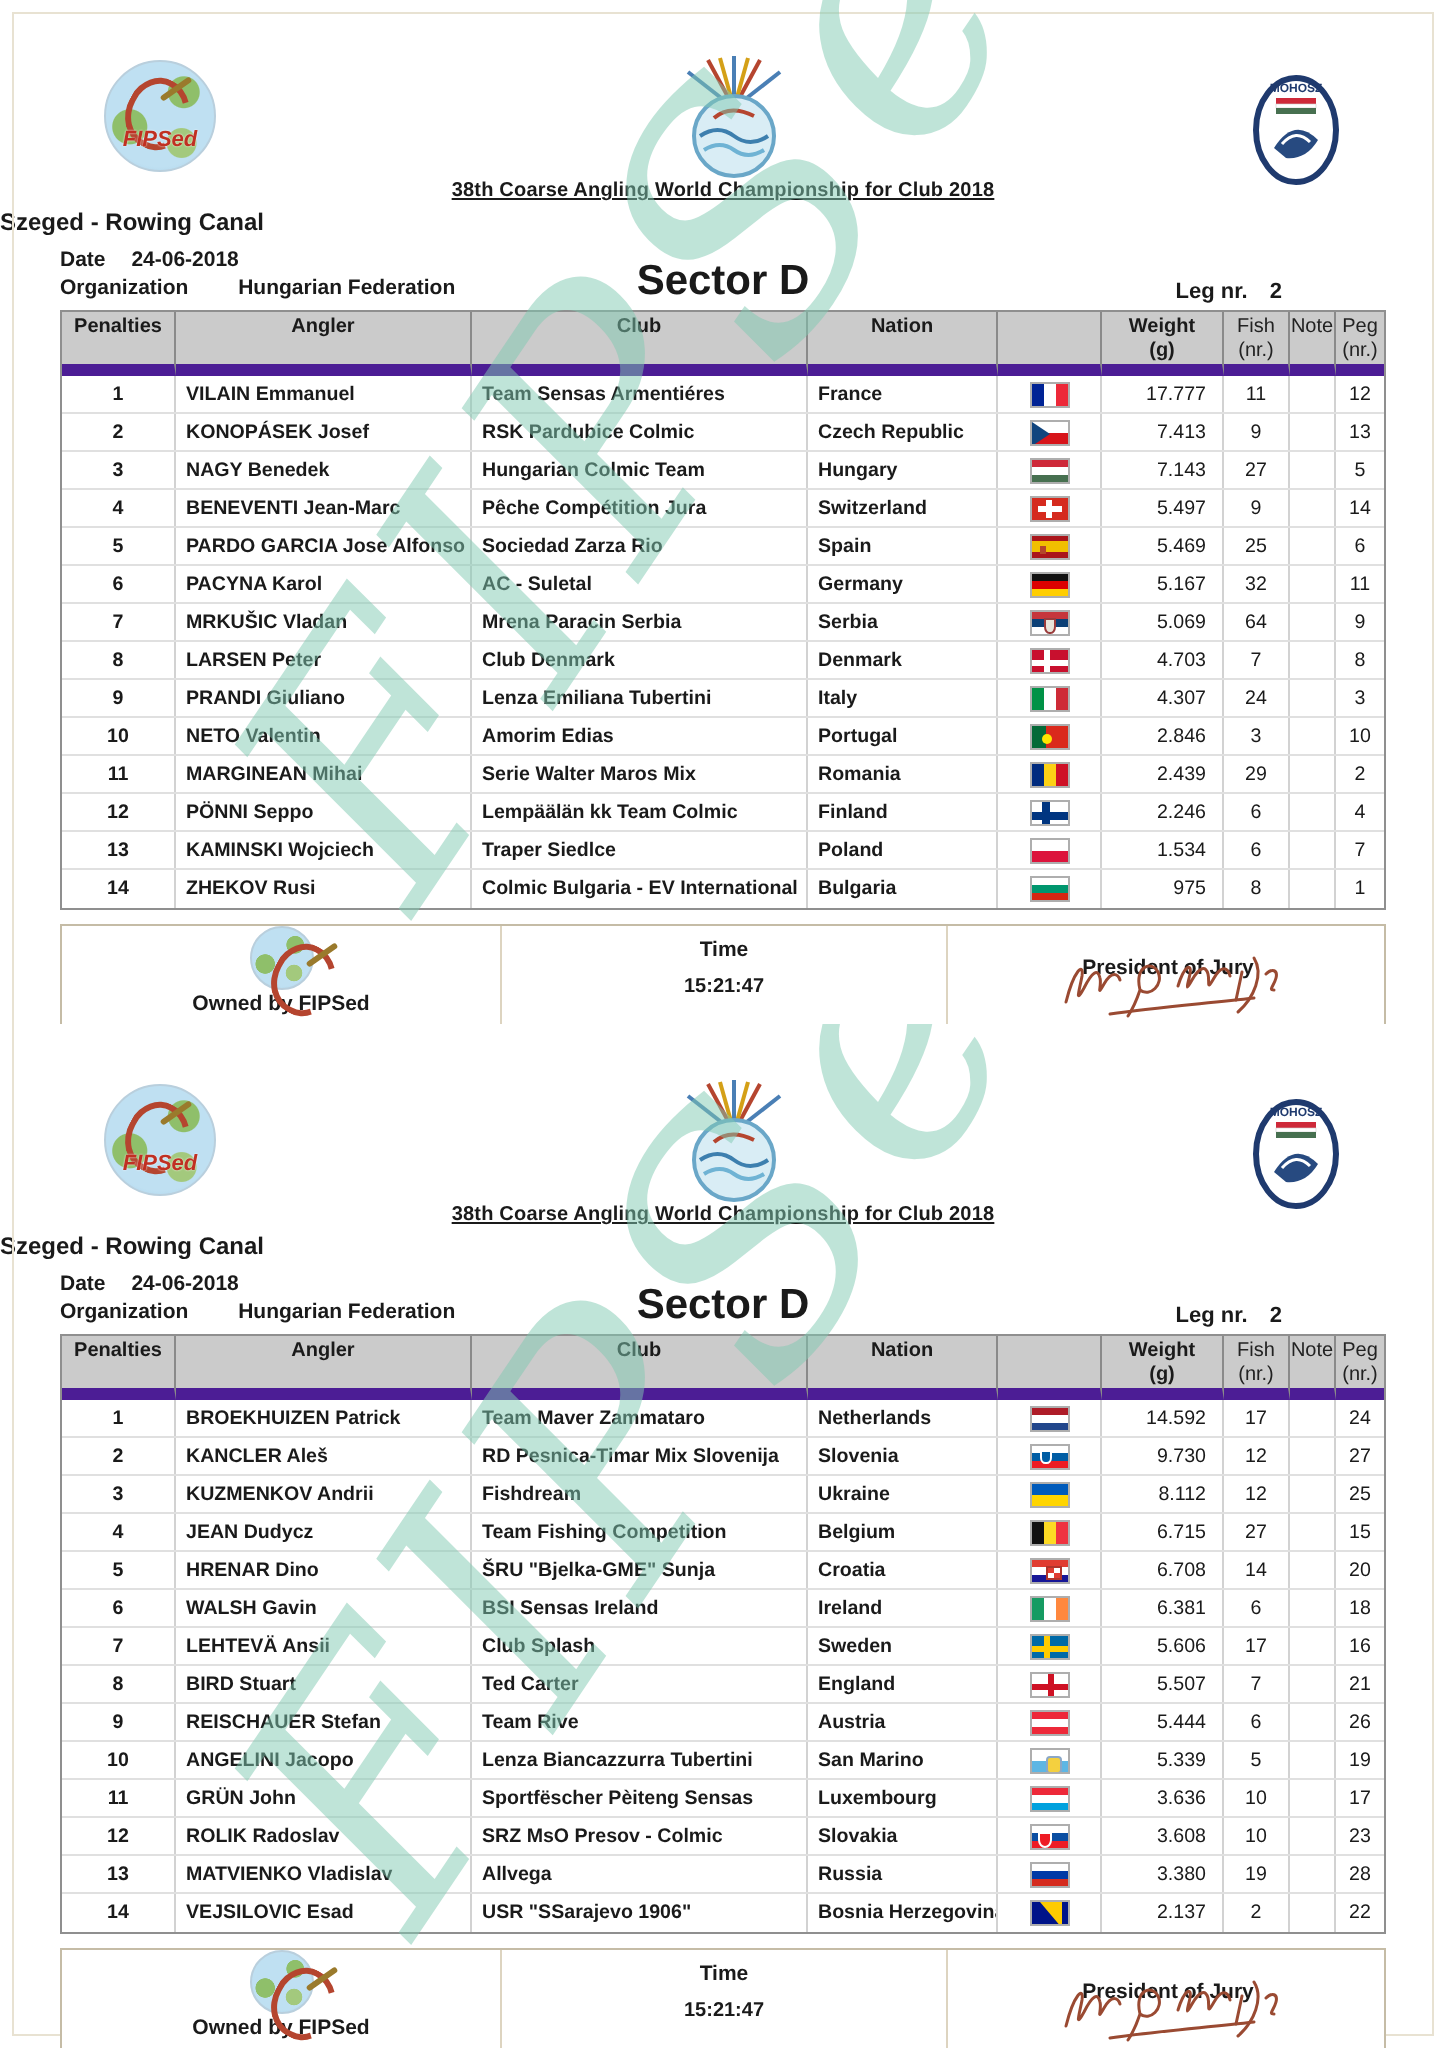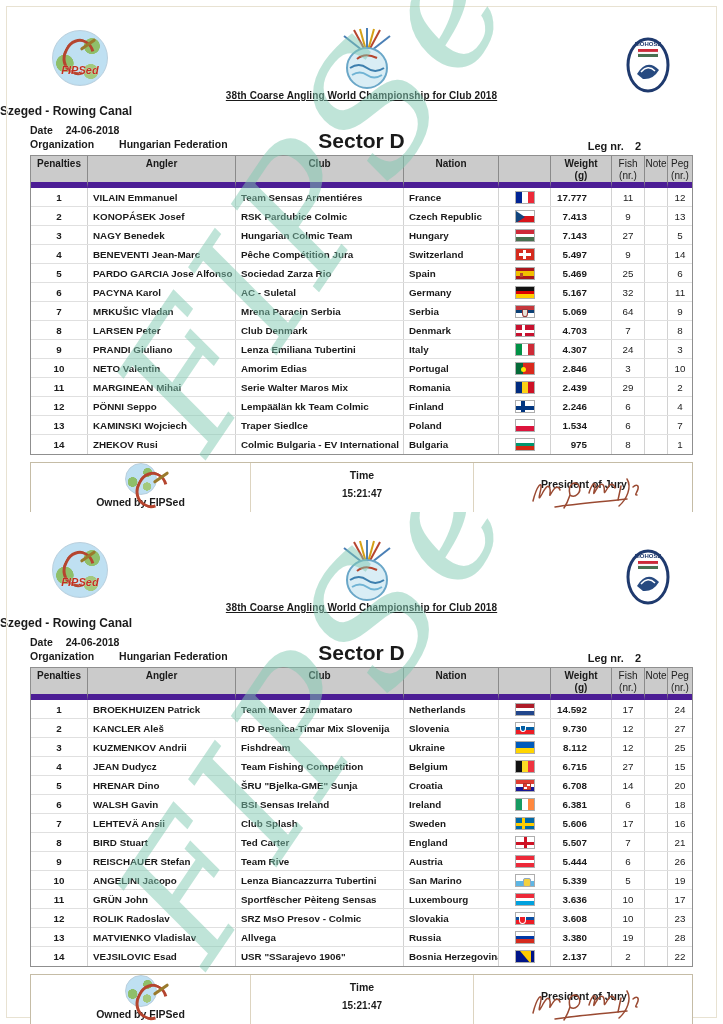--- a/index.html
+++ b/index.html
@@ -55,21 +55,21 @@
     font-size:10px; font-weight:bold; line-height:12px; }
   .th.light { font-weight:normal; color:#222;text-align:right; }
   .th:last-child { border-right:none; }
   .tr { height:19px; border-bottom:1px solid #e0e0e0; }
   .tr:last-child { border-bottom:none; }
   .td { border-right:1px solid #d2d2d2; font-size:9.8px; display:flex; align-items:center; overflow:hidden; white-space:nowrap; }
   .td:last-child { border-right:none; }
   .td.c-pos { justify-content:center; font-weight:bold; }
   .td.c-angler, .td.c-club, .td.c-nation { padding-left:5px; font-weight:bold; }
   .td.c-flag { justify-content:center; }
-  .td.c-weight { justify-content:flex-end; padding-right:24px; font-weight:bold; }
+  .td.c-weight { justify-content:flex-end; padding-right:8px; font-weight:normal; }
   .td.c-fish, .td.c-peg { justify-content:center; }
 
   
   .flag { width:20px; height:13px; border:1px solid #aeaeae; position:relative; overflow:hidden; flex:0 0 auto; }
   .f-fr { background:linear-gradient(90deg,#002395 33.3%,#fff 33.3% 66.6%,#ed2939 66.6%); }
   .f-cz { background:linear-gradient(180deg,#fff 50%,#d7141a 50%); }
   .f-cz::before { content:""; position:absolute; left:0; top:0; border-top:6.5px solid transparent; border-bottom:6.5px solid transparent; border-left:9px solid #11457e; }
   .f-hu { background:linear-gradient(180deg,#ce2939 33.3%,#fff 33.3% 66.6%,#477050 66.6%); }
   .f-ch { background:linear-gradient(#fff,#fff) 50% 50%/12px 3px no-repeat, linear-gradient(#fff,#fff) 50% 50%/3px 9px no-repeat, #d52b1e; }
   .f-es { background:linear-gradient(180deg,#aa151b 25%,#f1bf00 25% 75%,#aa151b 75%); }

